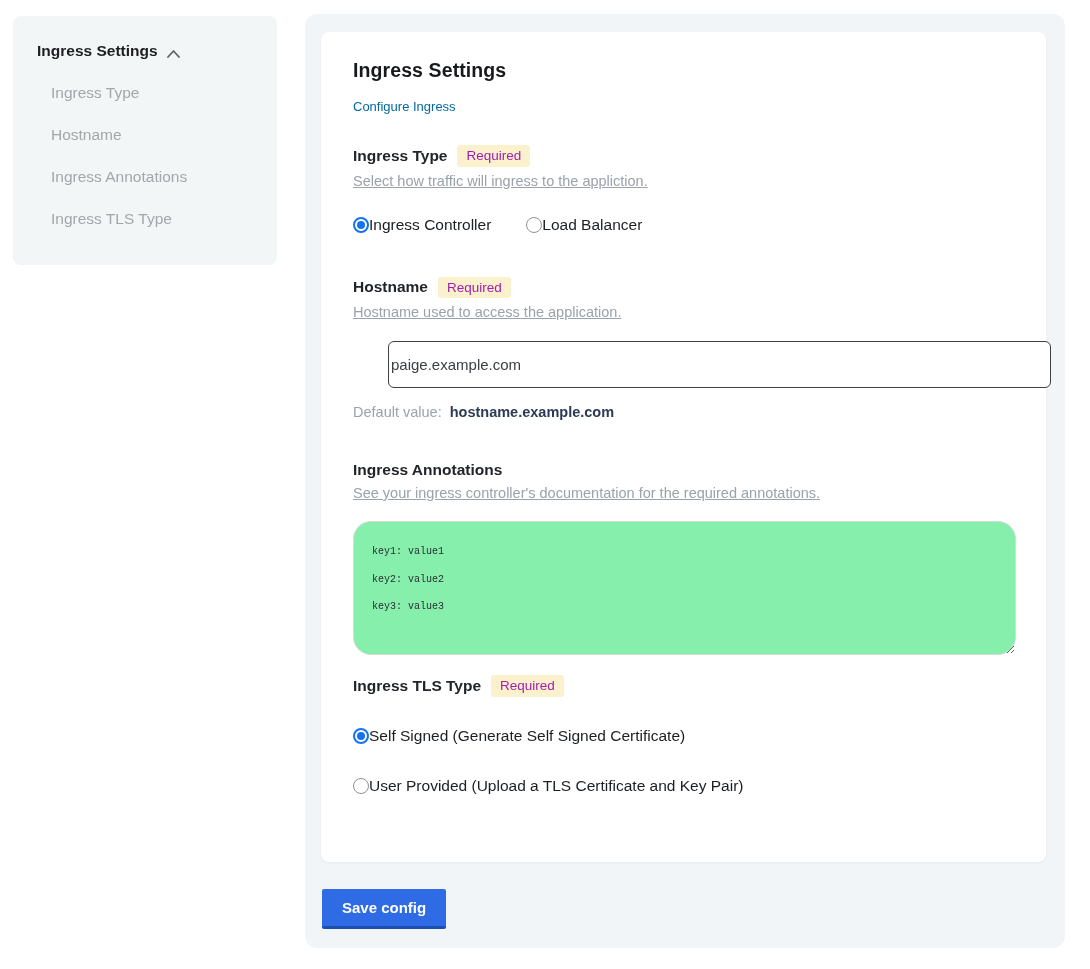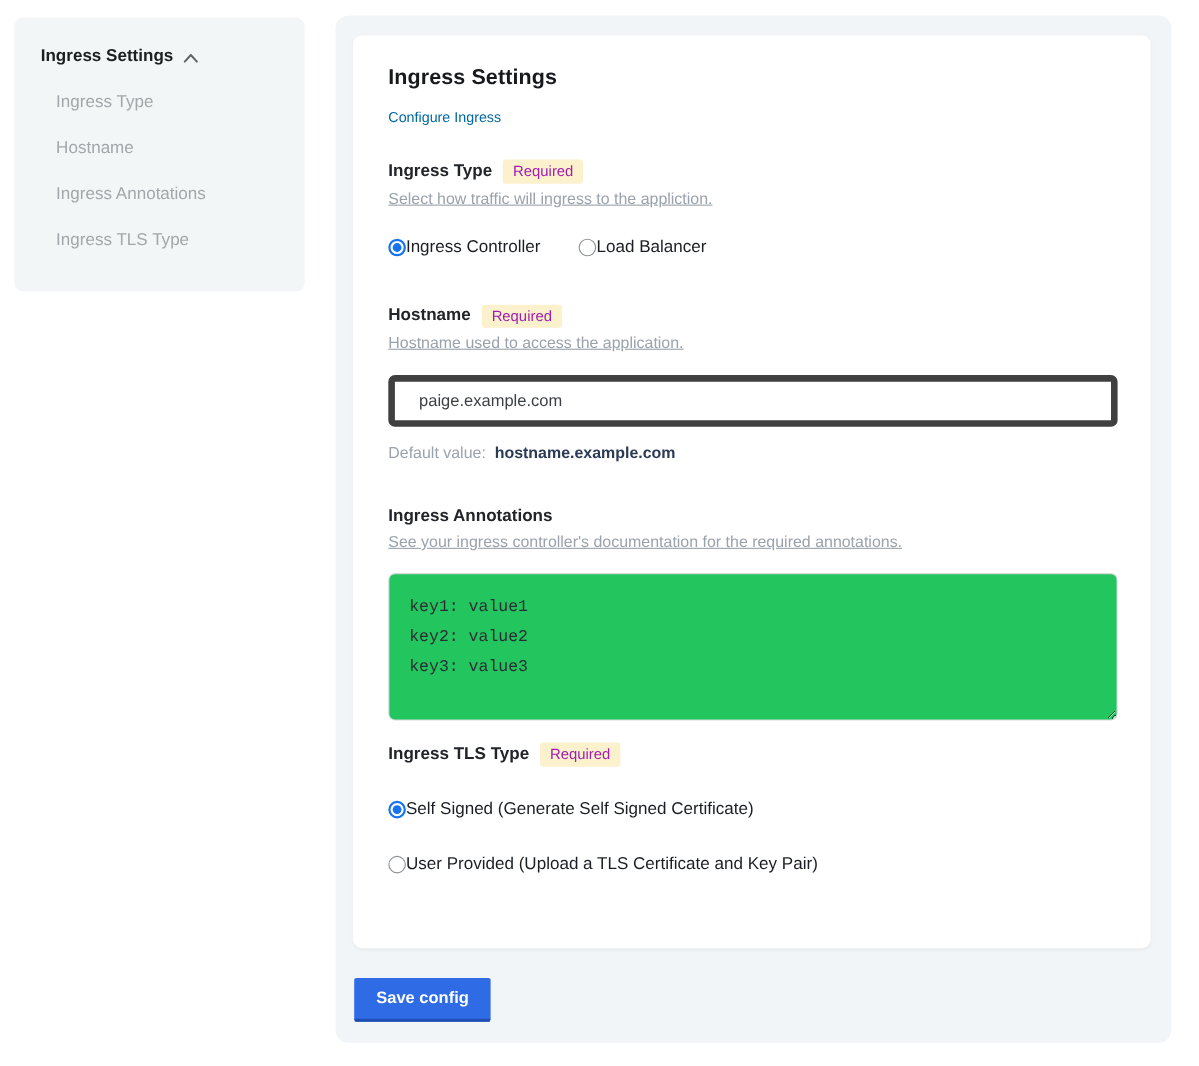--- a/index.html
+++ b/index.html
@@ -84,45 +84,46 @@
     content: ""; position: absolute; left: 50%; top: 50%;
     width: 8px; height: 8px; border-radius: 50%;
     background: #1673f0; transform: translate(-50%, -50%);
   }
   .radio-label { font-size: 15.5px; color: #1b1e22; }
 
   .sec-hostname { margin-top: 43px; }
   .text-input {
     margin-top: 21px;
     width: 663px; height: 47px;
-    border: 6px solid #404040;
+    border: 1px solid #404040;
     border-radius: 6px;
-    padding: 0 22px;
+    padding: 0 2px;
     font-size: 15px;
     font-family: "Liberation Sans", sans-serif;
     color: #3b4045;
     background: #fff;
     outline: none;
     display: block;
+    margin-left: 35px;
   }
   .default-line { margin-top: 16px; font-size: 14.5px; color: #9aa2ab; }
   .default-value { color: #2b3a55; font-weight: 700; margin-left: 4px; }
 
   .sec-annotations { margin-top: 41px; }
   .annotations-textarea {
     margin-top: 20px;
     width: 663px; height: 134px;
     border: 1px solid #d6dadd;
-    border-radius: 6px;
+    border-radius: 18px;
     padding: 16px 18px;
     font-family: "Liberation Mono", monospace;
-    font-size: 15px;
+    font-size: 10px;
     line-height: 27.5px;
     color: #2a2e33;
-    background: #22c55e;
+    background: #86efac;
     outline: none;
     display: block;
     resize: both;
   }
 
   .sec-tls { margin-top: 20px; }
   .tls-option-1 { margin-top: 30px; }
   .tls-option-2 { margin-top: 32px; }
 
   .save-button {

